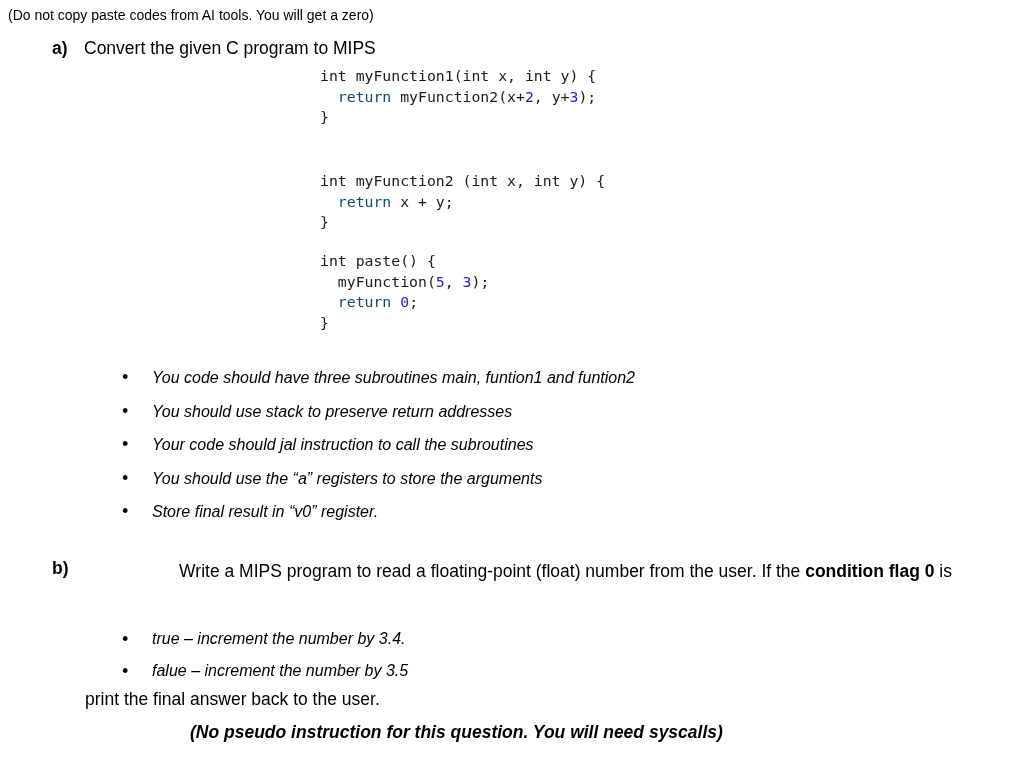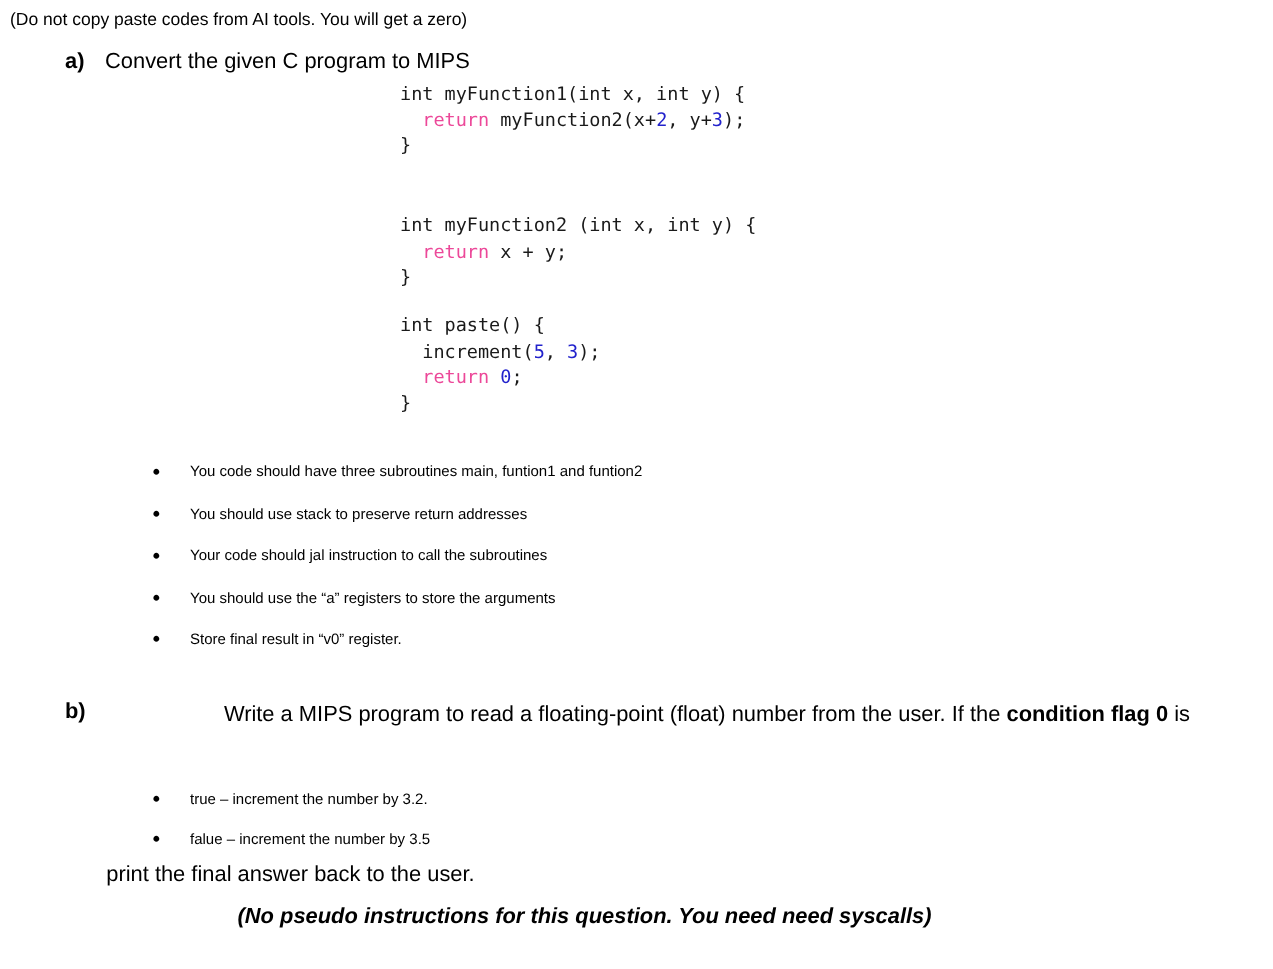--- a/index.html
+++ b/index.html
@@ -75,34 +75,35 @@
     font-family: "DejaVu Sans Mono", "Liberation Mono", monospace;
     font-size: 14.8px;
     line-height: 20.5px;
     white-space: pre;
     color: #1a1a1a;
   }
   #code-1 { top: 66px; }
   #code-2 { top: 171px; }
   #code-3 { top: 251px; }
 
-  .kw  { color: #ec4899; }
+  .kw  { color: #0c4a6e; }
   .num { color: #2222cc; }
 
   
   .bullet-list {
     position: absolute;
     list-style: none;
     margin: 0;
     padding: 0;
   }
   .bullet-item {
     position: relative;
-    font-size: 12px;
+    font-size: 16px;
     padding-left: 30px;
+    font-style: italic;
   }
   .bullet-item::before {
     content: "\2022";
     position: absolute;
     left: 0;
     top: 0;
     font-size: 17.5px;
     line-height: inherit;
   }
 
@@ -150,36 +151,36 @@
 
   <div class="intro-note">(Do not copy paste codes from AI tools. You will get a zero)</div>
 
   <div class="q-item" id="q-a">
     <span class="q-label">a)</span>
     <span class="q-text">Convert the given C program to MIPS</span>
   </div>
 
   <div class="code-block" id="code-1"><div><span>int myFunction1(int x, int y) {</span></div><div><span>  </span><span class="kw">return</span><span> myFunction2(x+</span><span class="num">2</span><span>, y+</span><span class="num">3</span><span>);</span></div><div><span>}</span></div></div>
   <div class="code-block" id="code-2"><div><span>int myFunction2 (int x, int y) {</span></div><div><span>  </span><span class="kw">return</span><span> x + y;</span></div><div><span>}</span></div></div>
-  <div class="code-block" id="code-3"><div><span>int paste() {</span></div><div><span>  increment(</span><span class="num">5</span><span>, </span><span class="num">3</span><span>);</span></div><div><span>  </span><span class="kw">return</span><span> </span><span class="num">0</span><span>;</span></div><div><span>}</span></div></div>
+  <div class="code-block" id="code-3"><div><span>int paste() {</span></div><div><span>  myFunction(</span><span class="num">5</span><span>, </span><span class="num">3</span><span>);</span></div><div><span>  </span><span class="kw">return</span><span> </span><span class="num">0</span><span>;</span></div><div><span>}</span></div></div>
 
   <ul class="bullet-list" id="list-a">
       <li class="bullet-item">You code should have three subroutines main, funtion1 and funtion2</li>
       <li class="bullet-item">You should use stack to preserve return addresses</li>
       <li class="bullet-item">Your code should jal instruction to call the subroutines</li>
       <li class="bullet-item">You should use the “a” registers to store the arguments</li>
       <li class="bullet-item">Store final result in “v0” register.</li>
     </ul>
 
   <div class="q-item" id="q-b">
     <span class="q-label">b)</span>
     <span class="q-text"><span>Write a MIPS program to read a floating-point (float) number from the user. If the </span><span class="bold">condition flag 0</span><span> is</span></span>
   </div>
 
   <ul class="bullet-list" id="list-b">
-      <li class="bullet-item">true – increment the number by 3.2.</li>
+      <li class="bullet-item">true – increment the number by 3.4.</li>
       <li class="bullet-item">falue – increment the number by 3.5</li>
     </ul>
 
   <div class="print-line">print the final answer back to the user.</div>
-  <div class="note-italic">(No pseudo instructions for this question. You need need syscalls)</div>
+  <div class="note-italic">(No pseudo instruction for this question. You will need syscalls)</div>
 
 </div>
 
 </body></html>

